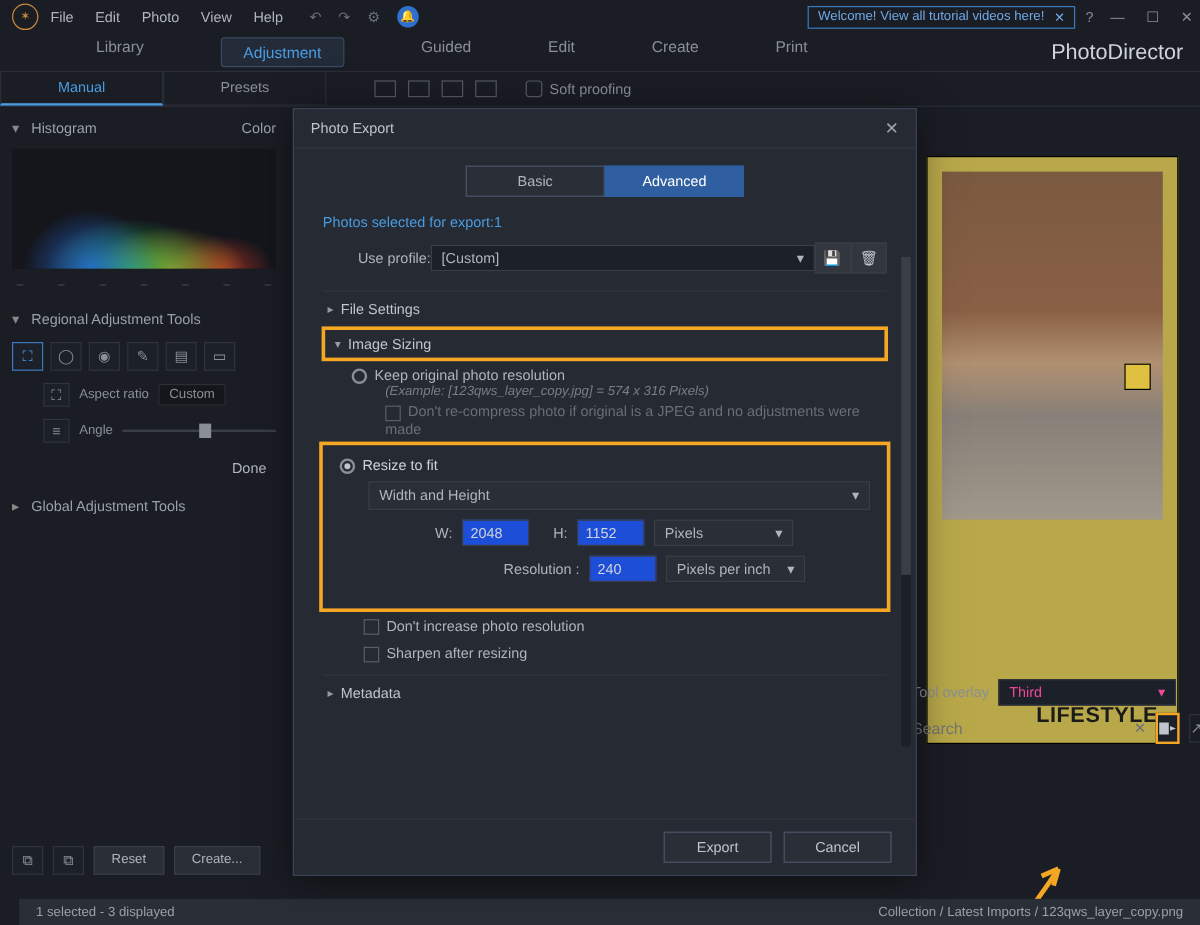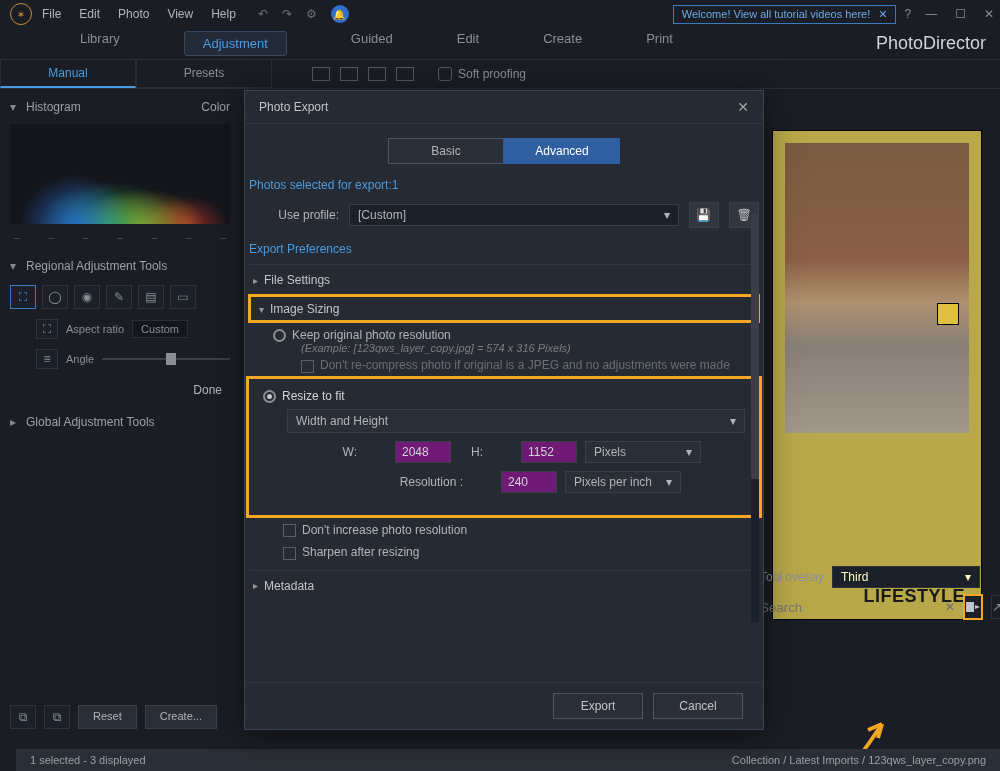--- a/index.html
+++ b/index.html
@@ -58,61 +58,61 @@
 .btn-dk { background:#2a2e36; border:1px solid #3a3e46; color:#b0b4bc; padding:4px 14px; font-size:11px;}
 
 
 .canvas-area { position:absolute; top:90px; left:300px; right:10px; bottom:36px; }
 .preview { position:absolute; top:40px; right:8px; width:210px; height:490px; background:#b8a84a; border:1px solid #000; padding:12px;}
 .preview-inner { width:100%; height:290px; background:linear-gradient(180deg,#7a5a40 0%, #8a6045 40%, #b09070 55%, #888078 70%, #a0988a 100%); position:relative;}
 .preview-sign { position:absolute; right:10px; top:160px; width:22px;height:22px;background:#e0c040;border:1px solid #000;}
 .preview-label { position:absolute; bottom:12px; right:16px; color:#1a1a1a; font-weight:800; font-size:18px; letter-spacing:0.5px;}
 .right-controls { position:absolute; right:10px; top:470px; width:220px; }
 .right-controls .row { display:flex; align-items:center; gap:8px; margin:6px 0; color:#8a8f97;}
-.right-controls .sel { flex:1; background:#1c2028; border:1px solid #2e333c; padding:3px 8px; display:flex;justify-content:space-between;color:#fef9c3;}
+.right-controls .sel { flex:1; background:#1c2028; border:1px solid #2e333c; padding:3px 8px; display:flex;justify-content:space-between;color:#ec4899;}
 .search-row { display:flex; align-items:center; gap:8px; }
 .search-row input { flex:1; background:transparent; border:none; color:#8a8f97; outline:none;}
 .search-row .x { color:#6a6e76; }
 .export-ic { width:28px; height:26px; border:2px solid #f5a623; display:flex;align-items:center;justify-content:center; background:#1c2028;}
 .export-ic svg { width:16px;height:14px;}
 .ext-ic { width:24px;height:24px;border:1px solid #2e333c;display:flex;align-items:center;justify-content:center;color:#8a8f97;}
 
 
 .arrow { position:absolute; right:88px; top:620px; pointer-events:none;}
 
 
 .statusbar { position:absolute; bottom:0; left:16px; right:0; height:22px; background:#2a2e36; display:flex; align-items:center; padding:0 14px; color:#9aa0a8; font-size:11px;}
 .statusbar .right { margin-left:auto; }
 
 
 .modal { position:absolute; top:90px; left:244px; width:520px; height:640px; background:#262a32; border:1px solid #3a4456; box-shadow:0 4px 30px rgba(0,0,0,0.5); display:flex; flex-direction:column; }
 .modal-title { display:flex; align-items:center; padding:8px 14px; color:#c0c4cc; border-bottom:1px solid #32363e;}
 .modal-title .close { margin-left:auto; color:#a0a5ad; font-size:14px;}
-.modal-body { flex:1; padding:14px 4px; overflow:hidden; position:relative;}
+.modal-body { flex:1; padding:14px 24px; overflow:hidden; position:relative;}
 .seg { display:flex; justify-content:center; gap:0; margin-bottom:14px;}
 .seg .opt { width:116px; text-align:center; padding:5px 0; border:1px solid #4a5668; background:#2a2e36; color:#b0b4bc;}
 .seg .opt.active { background:#2f5fa0; color:#fff; border-color:#2f5fa0;}
 .link-line { color:#4a9ce0; margin:6px 0 10px; }
-.profile-row { display:flex; align-items:center; gap:10px; margin:4px 0 14px;justify-content:flex-end; }
+.profile-row { display:flex; align-items:center; margin:4px 0 14px;justify-content:flex-end; }
 .profile-row .lbl { width:90px; text-align:right; color:#b0b4bc;}
 .profile-row .sel { flex:1; background:#1c2028; border:1px solid #3a3e46; padding:3px 8px; display:flex;justify-content:space-between;color:#b0b4bc;}
 .ic-btn { width:30px; height:26px; background:#32363e; border:1px solid #3a3e46; display:flex;align-items:center;justify-content:center;color:#c0c4cc;}
 .prefs { color:#4a9ce0; margin:6px 0 8px; }
 .acc { border-top:1px solid #32363e; padding:6px 0; }
 .acc-hdr { display:flex; align-items:center; gap:6px; color:#c0c4cc; padding:2px 4px;}
 .acc-hdr .tri { font-size:10px; color:#999;}
 .acc.highlight { outline:3px solid #f5a623; outline-offset:-2px; }
 .radio { width:13px;height:13px;border:2px solid #8a8f97;border-radius:50%;display:inline-flex;align-items:center;justify-content:center;margin-right:6px;vertical-align:middle;}
 .radio.checked::after{content:"";width:5px;height:5px;background:#c0c4cc;border-radius:50%;}
 .chk2 { width:13px;height:13px;border:1px solid #5a5e66;display:inline-block;margin-right:6px;vertical-align:middle;}
 .indent { margin-left:28px; color:#7a7e86; font-style:italic; font-size:11px;}
 .resize-box { outline:3px solid #f5a623; padding:10px 14px 14px; margin:6px 0 8px; }
 .fit-row { display:flex; align-items:center; gap:8px; margin:8px 0; color:#b0b4bc;}
 .fit-row .lbl { width:94px; text-align:right; }
-.fit-row .inp { background:#701a75; border:1px solid #3a3e46; color:#d0d4da; padding:3px 6px; width:56px;margin-left:30px;}
+.fit-row .inp { background:#1d4ed8; border:1px solid #3a3e46; color:#d0d4da; padding:3px 6px; width:56px;}
 .fit-row .sel2 { background:#2a2e36; border:1px solid #3a3e46; color:#b0b4bc; padding:3px 8px; display:flex;justify-content:space-between; width:116px;}
 .wide-sel { background:#2a2e36; border:1px solid #3a3e46; color:#b0b4bc; padding:4px 8px; display:flex;justify-content:space-between; margin:6px 0;gap:36px;}
 .modal-footer { display:flex; justify-content:flex-end; gap:10px; padding:10px 20px; border-top:1px solid #32363e;}
 .modal-footer .btn { width:90px; text-align:center; padding:5px 0; background:#2a2e36; border:1px solid #4a5668; color:#c0c4cc;}
 .scrollbar { position:absolute; right:4px; top:90px; bottom:60px; width:8px; background:#1c2028;}
 .scrollbar .thumb { position:absolute; top:0; width:100%; height:65%; background:#3a3e46;}
 </style>
 </head>
 <body>
 
@@ -286,21 +286,20 @@
     <div class="profile-row">
       <span class="lbl">Use profile:</span>
       <div class="sel">
         <span>[Custom]</span>
           <span>▾</span>
       </div>
       <div class="ic-btn">💾</div>
       <div class="ic-btn">🗑</div>
     </div>
 
-    <div class="prefs">Export Preferences</div>
 
     <div class="acc">
       <div class="acc-hdr">
           <span class="tri">▸</span>
           <span>File Settings</span>
         </div>
     </div>
 
     <div class="acc highlight" style="padding:4px 6px;">
       <div class="acc-hdr">

